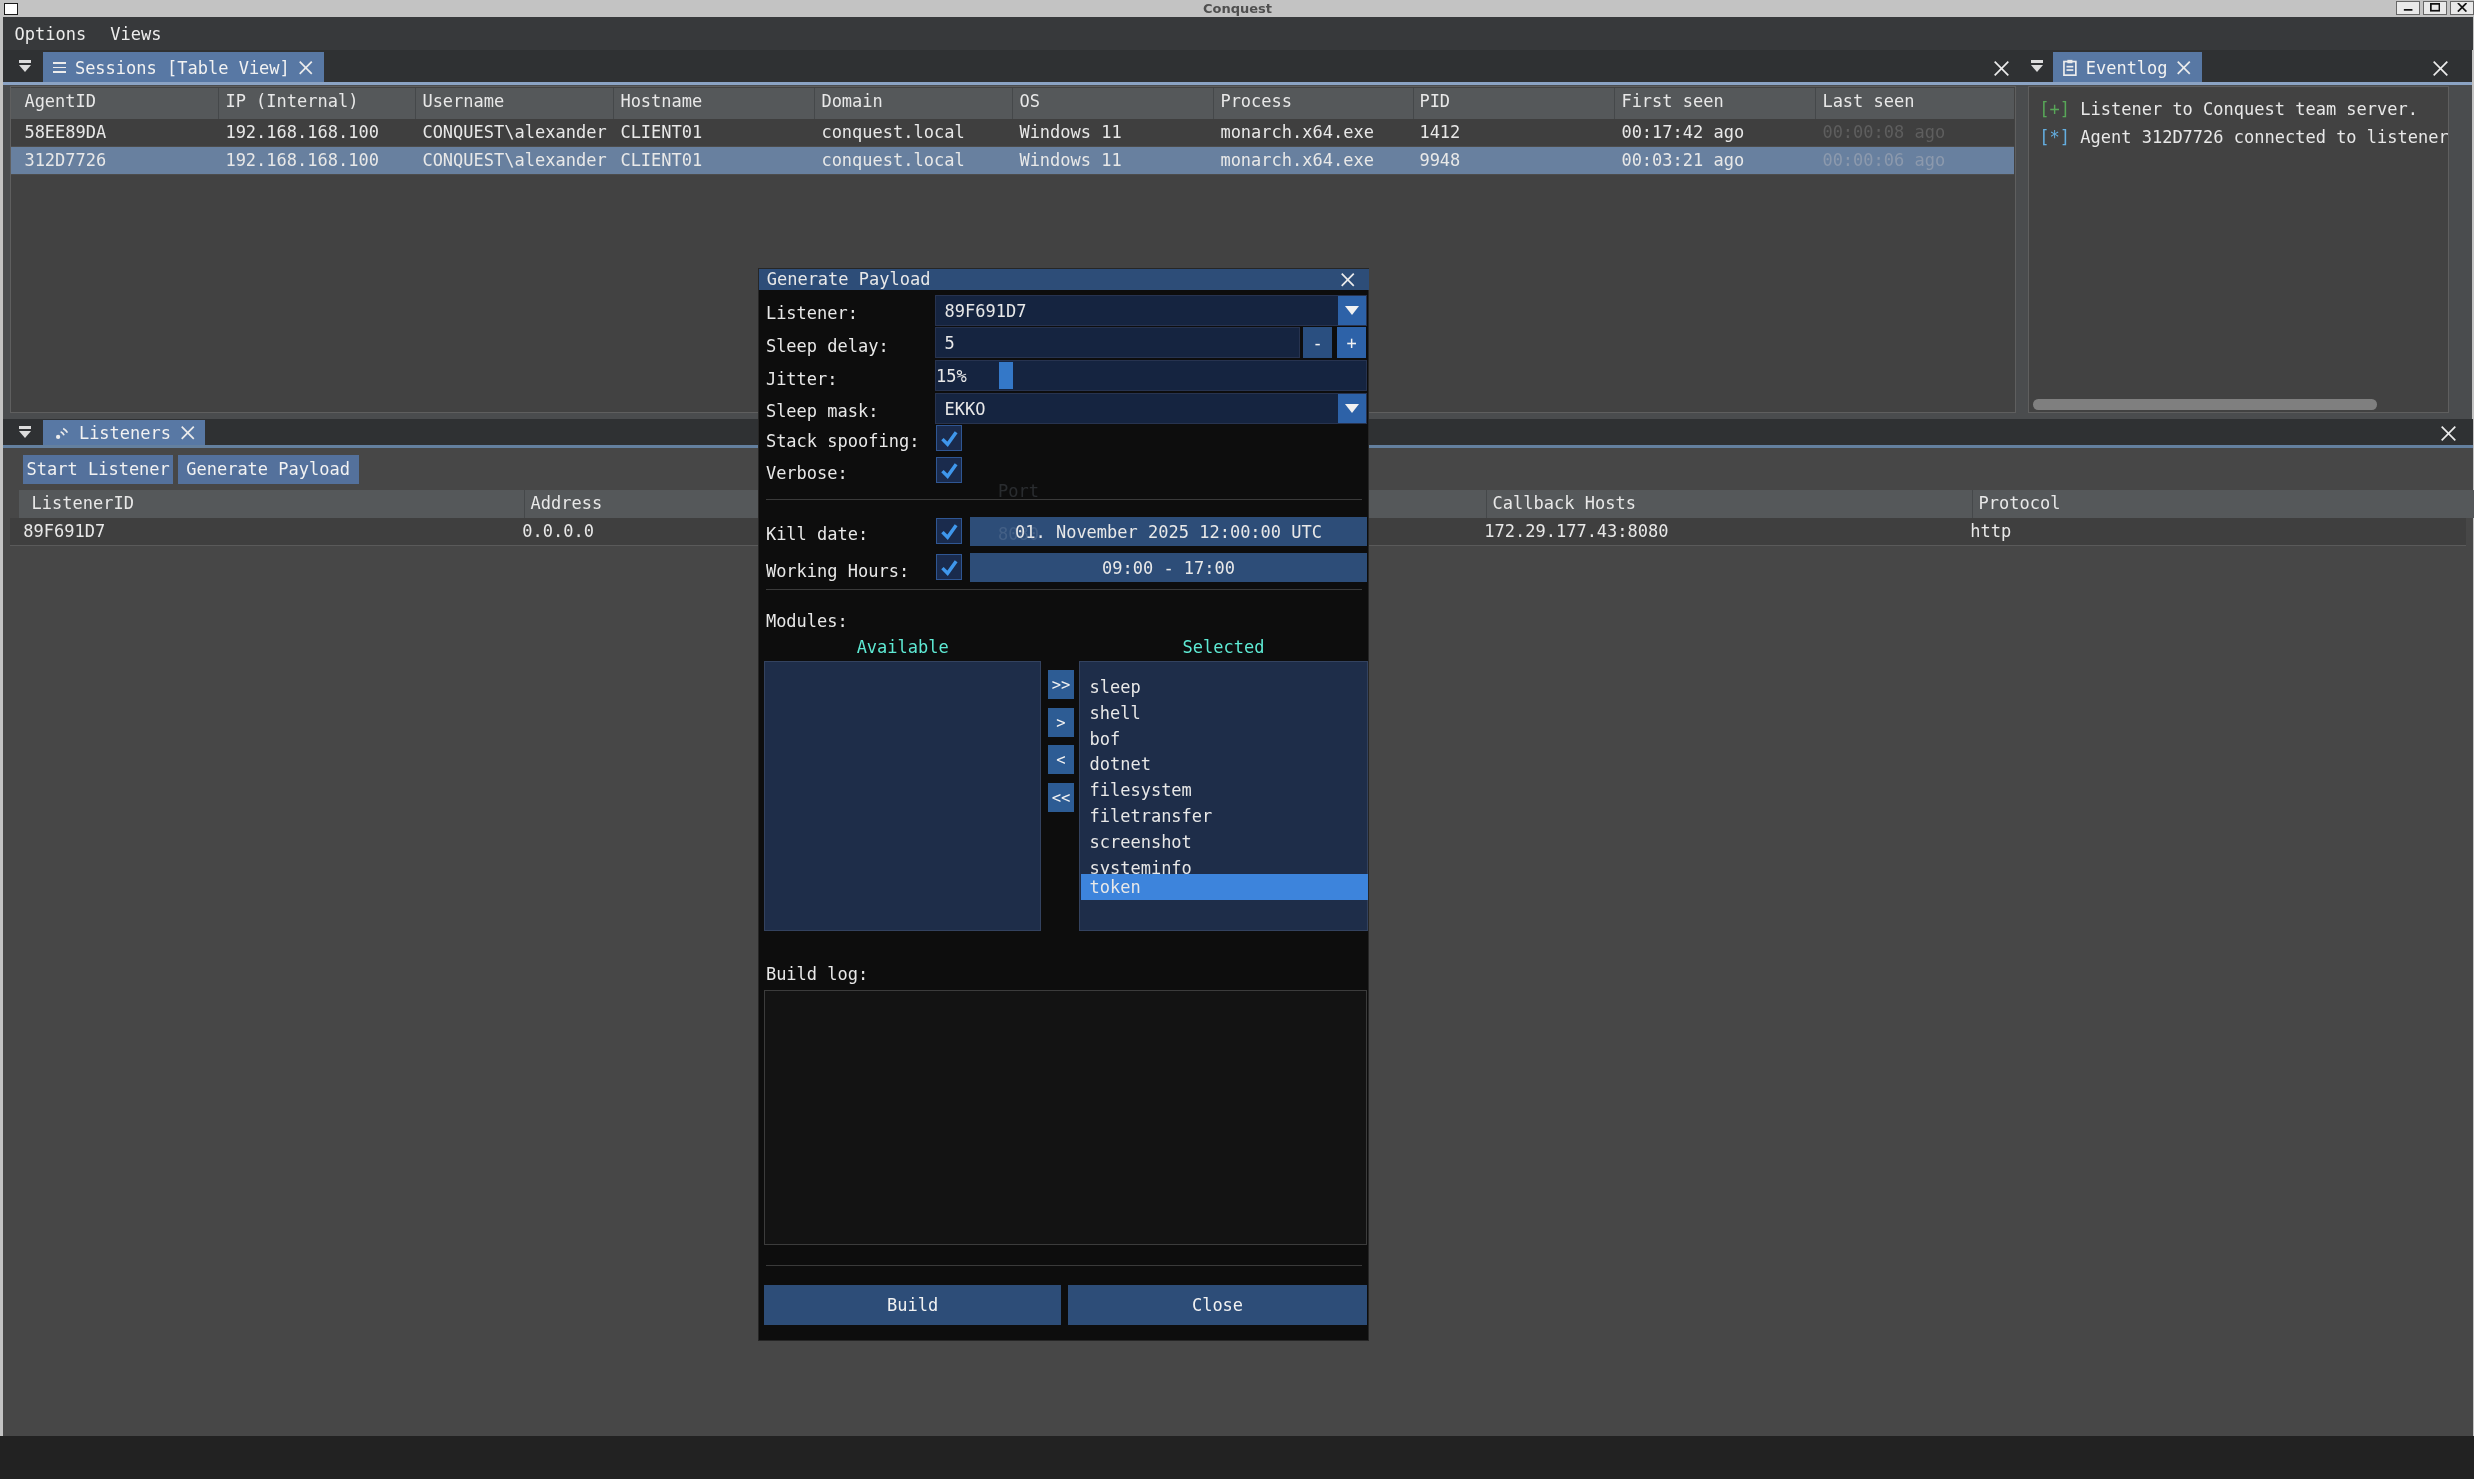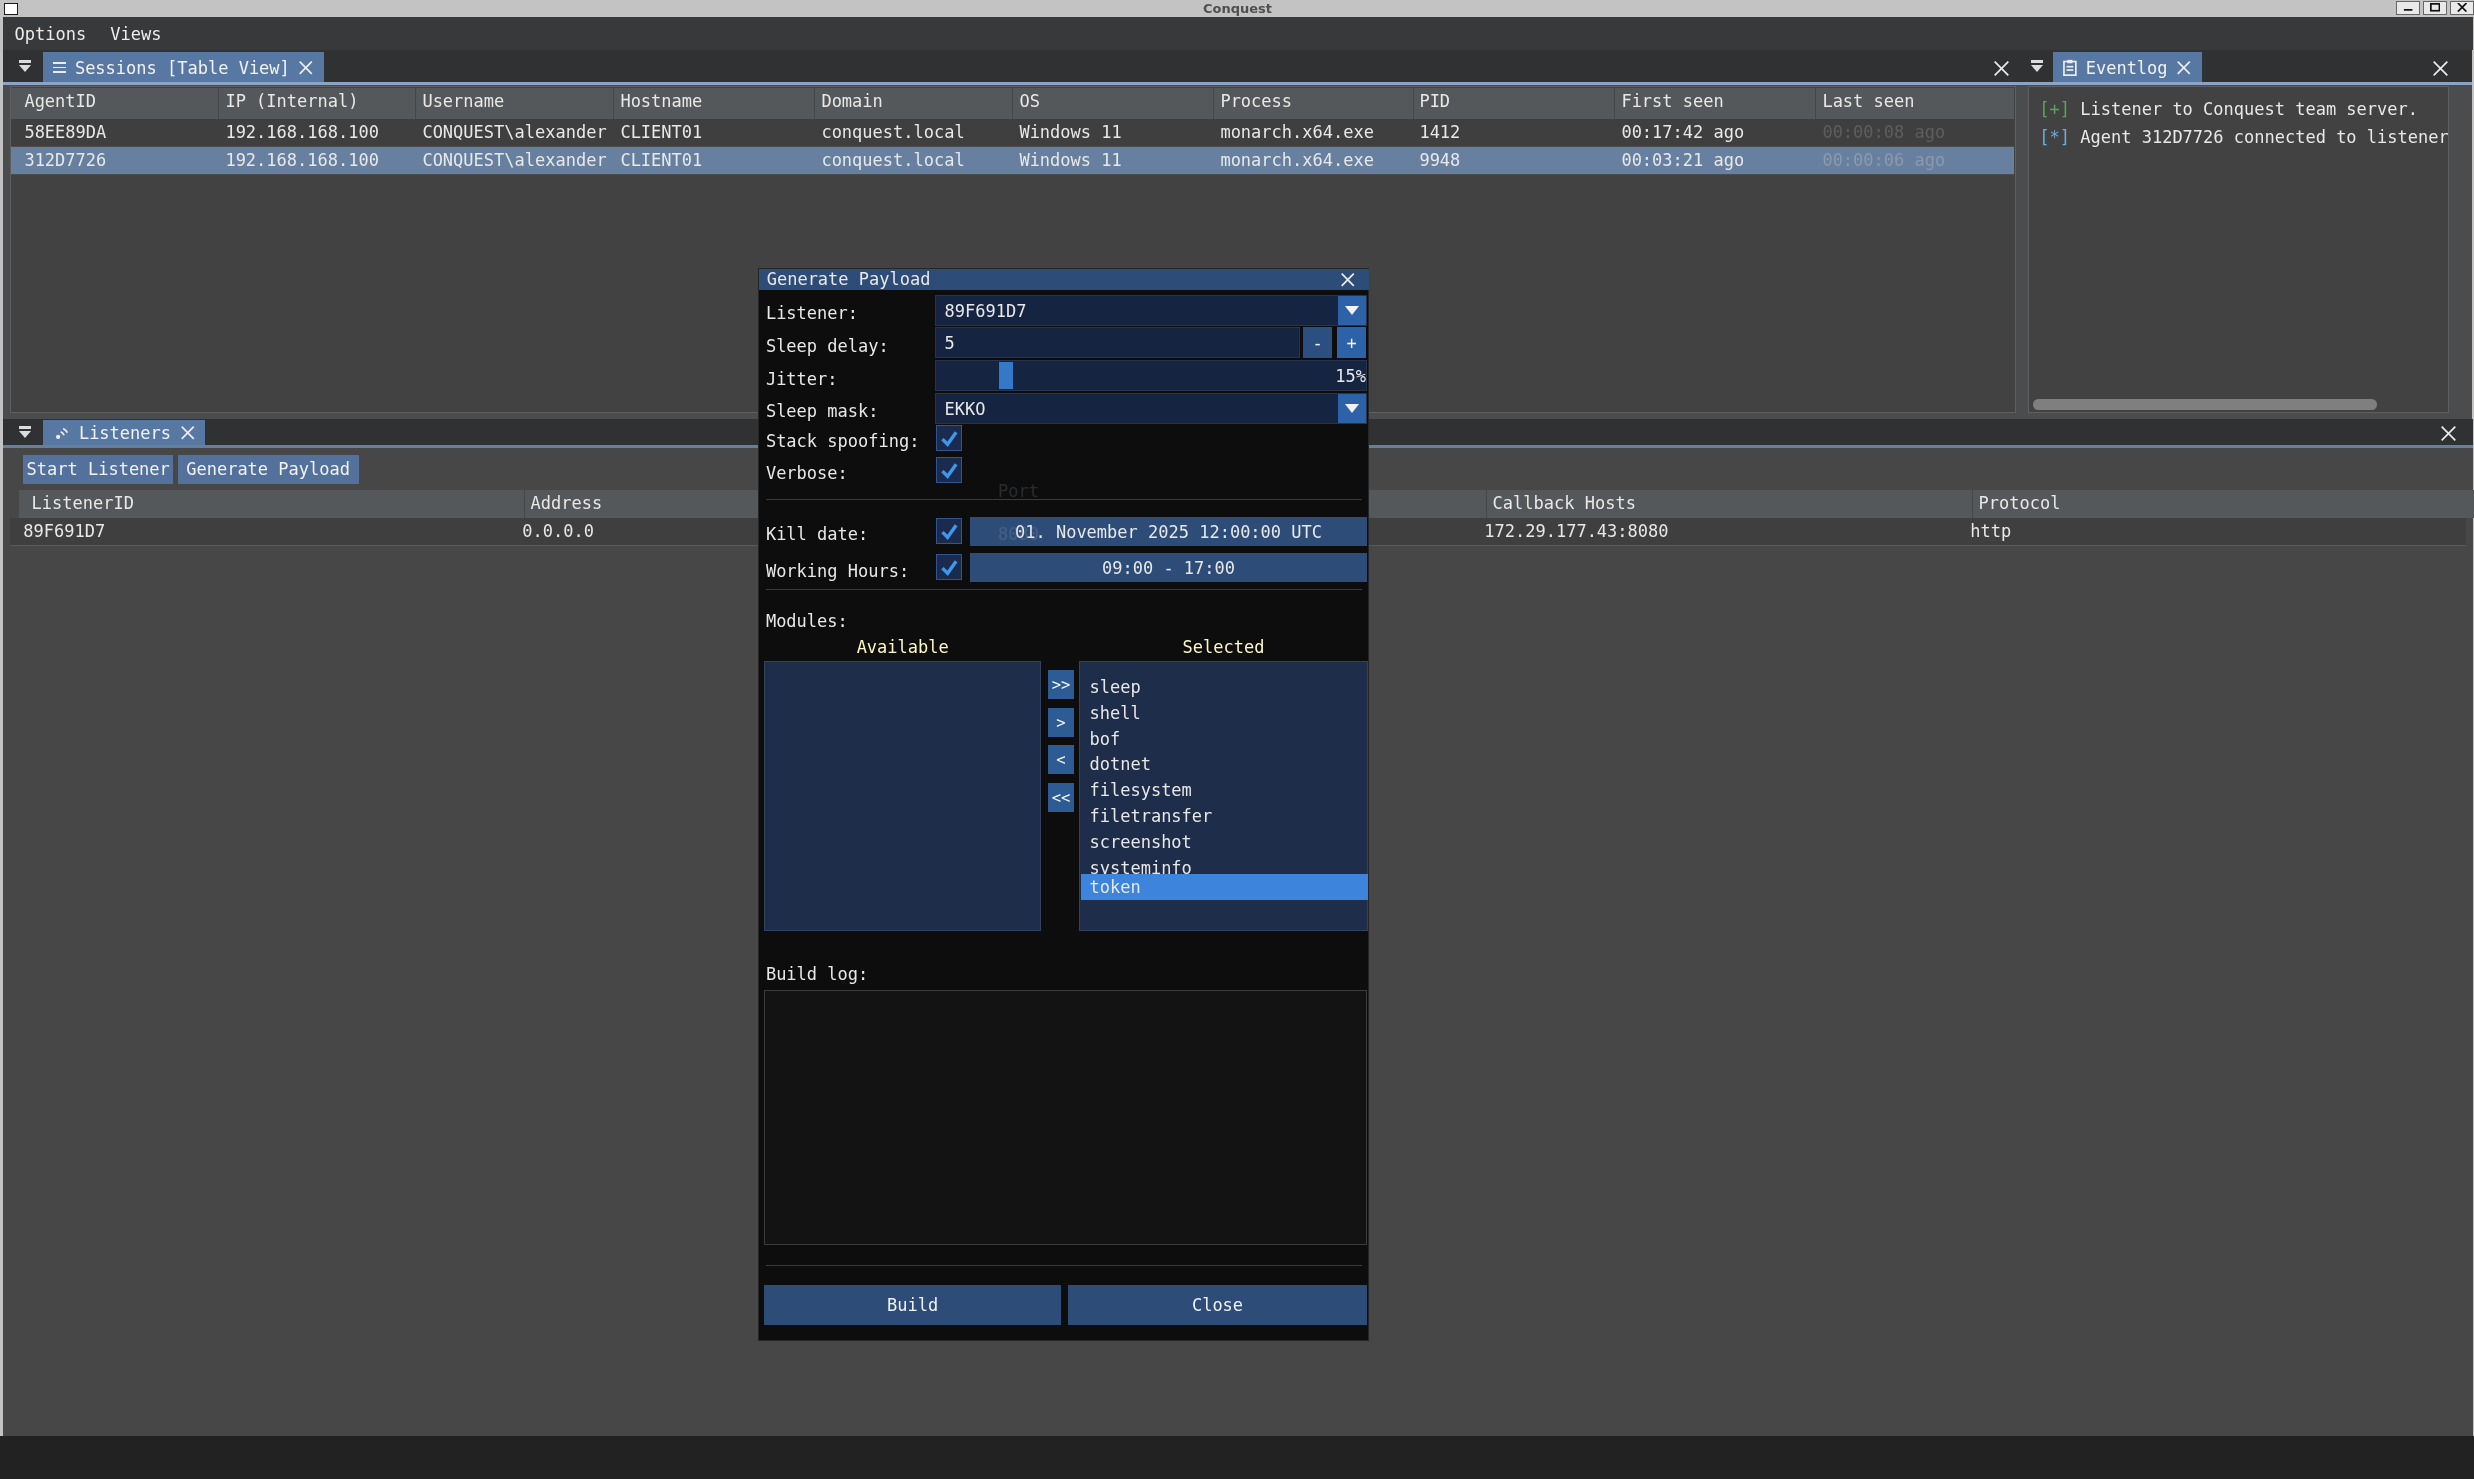--- a/index.html
+++ b/index.html
@@ -48,21 +48,21 @@
   .dlabel{left:6.9px;white-space:pre;}
   .dfield{background:#152440;border:0.9px solid #27334f;box-sizing:border-box;display:flex;align-items:center;}
   .dfield .val{padding-left:8.6px;}
   .arrowbox{position:absolute;right:0;top:0;width:28px;height:100%;background:#2d62a8;display:flex;align-items:center;justify-content:center;}
   .arrowtri{width:0;height:0;border-left:7.7px solid transparent;border-right:7.7px solid transparent;border-top:9.5px solid #f2f2f2;}
   .spinbtn{display:flex;align-items:center;justify-content:center;color:#f2f2f2;}
   .checkbox{width:26px;height:26px;background:#1a2b4d;border:0.9px solid #2f5693;box-sizing:border-box;
             display:flex;align-items:center;justify-content:center;}
   .sepline{background:#3a3a3a;height:0.9px;}
   .ghost{color:#aab6c8;opacity:0.18;white-space:pre;}
-  .mhead{color:#fef9c3;text-align:center;}
+  .mhead{color:#5eead4;text-align:center;}
   .listbox{background:#1e2d49;border:0.9px solid #33425f;box-sizing:border-box;}
   .litem{position:absolute;left:0.9px;width:287px;height:26px;display:flex;align-items:center;padding-left:8.6px;box-sizing:border-box;white-space:pre;}
   .litem.sel{background:#3d84dc;}
   .tbtn{left:289px;width:26px;height:29px;background:#2d5c94;color:#f2f2f2;display:flex;align-items:center;justify-content:center;font-size:15.5px;}
   .bluefield{background:#2d4d78;display:flex;align-items:center;justify-content:center;}
   .bigbtn{background:#2d4d78;display:flex;align-items:center;justify-content:center;color:#f2f2f2;}
   .buildbox{background:#131313;border:0.9px solid #3c3c3c;box-sizing:border-box;}
   
   .tooltip{left:1253px;top:905px;width:350px;height:206px;background:#1b1b1d;border:0.9px solid #2e2e2e;
            box-sizing:border-box;z-index:20;padding:4.3px 0 0 6px;font-size:16.3px;line-height:25px;color:#e2e2e2;}
@@ -282,21 +282,21 @@
     </div>
 
     <span class="abs dlabel" style="top:67px;">Sleep delay:</span>
     <div class="abs dfield" style="left:176px;top:58px;width:365px;height:31px;">
       <span class="val">5</span>
     </div>
     <div class="abs spinbtn" style="left:544px;top:58px;width:29px;height:31px;background:#2a4f80;">-</div>
     <div class="abs spinbtn" style="left:578px;top:58px;width:29px;height:31px;background:#2d62a8;">+</div>
 
     <span class="abs dlabel" style="top:100px;">Jitter:</span>
-    <div class="abs dfield" style="left:176px;top:91px;width:432px;height:31px;justify-content:flex-end;">
+    <div class="abs dfield" style="left:176px;top:91px;width:432px;height:31px;justify-content:flex-start;">
       <span>15%</span>
       <div class="abs" style="left:63px;top:0.9px;width:13.8px;height:27.5px;background:#3478c8;"></div>
     </div>
 
     <span class="abs dlabel" style="top:132px;">Sleep mask:</span>
     <div class="abs dfield" style="left:176px;top:124px;width:432px;height:31px;">
       <span class="val">EKKO</span>
       <span class="arrowbox">
           <span class="arrowtri"></span>
         </span>

